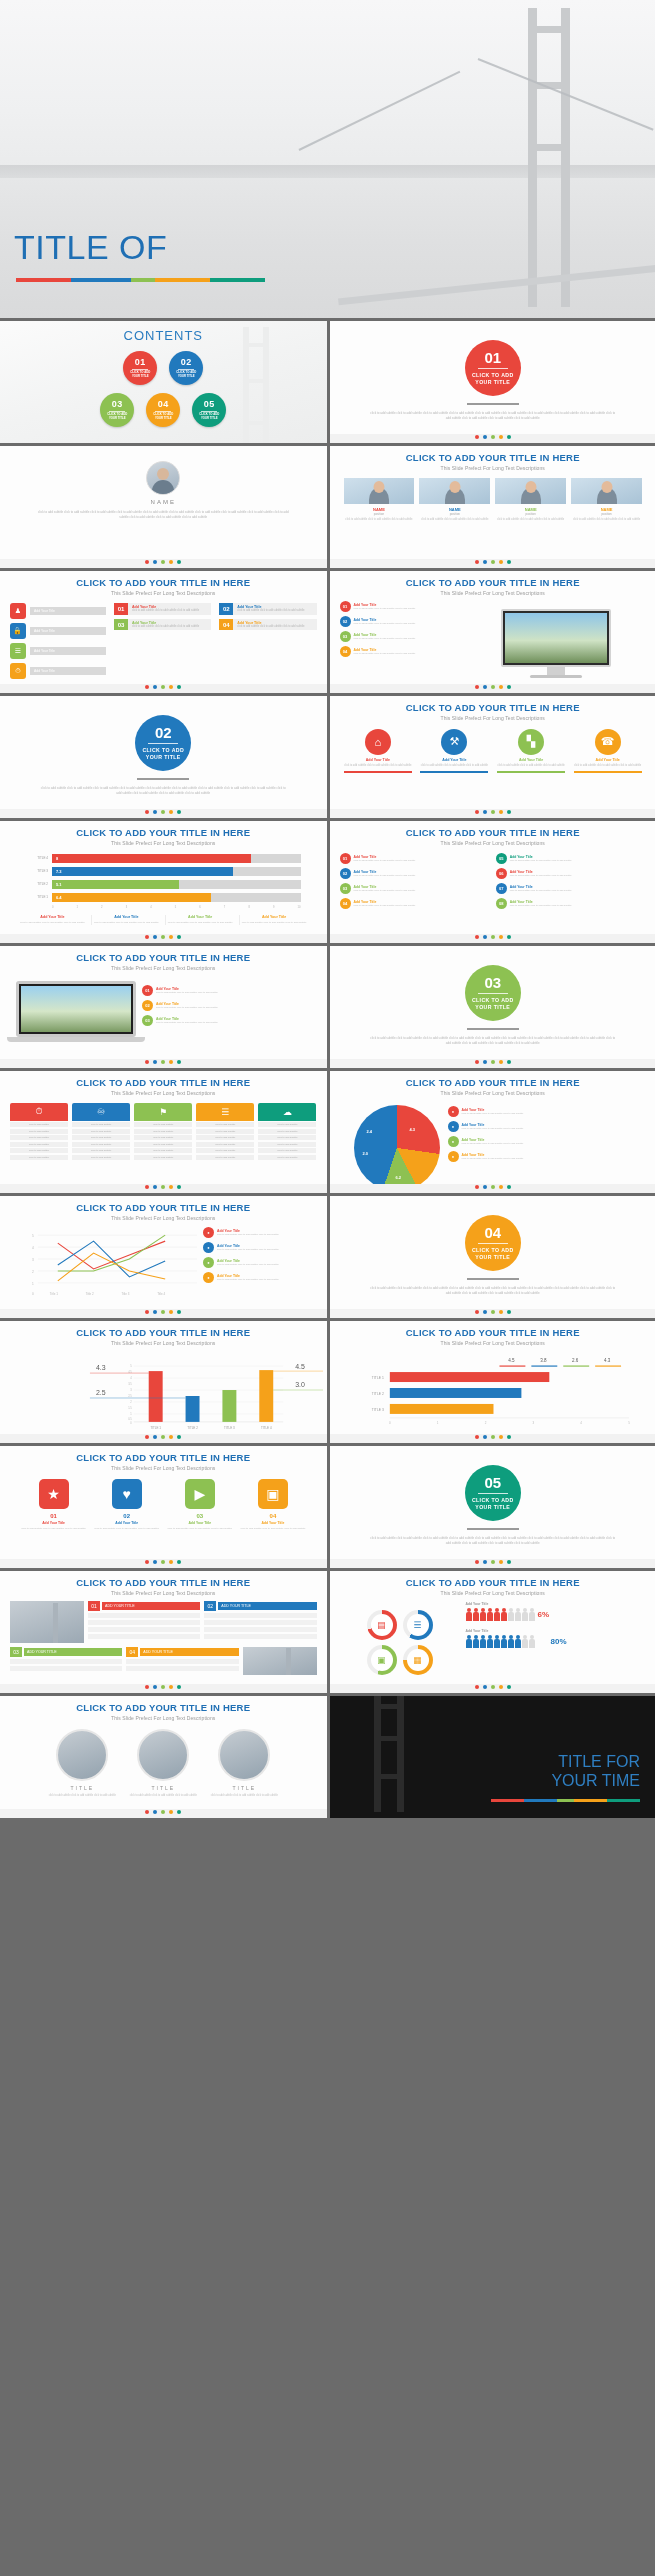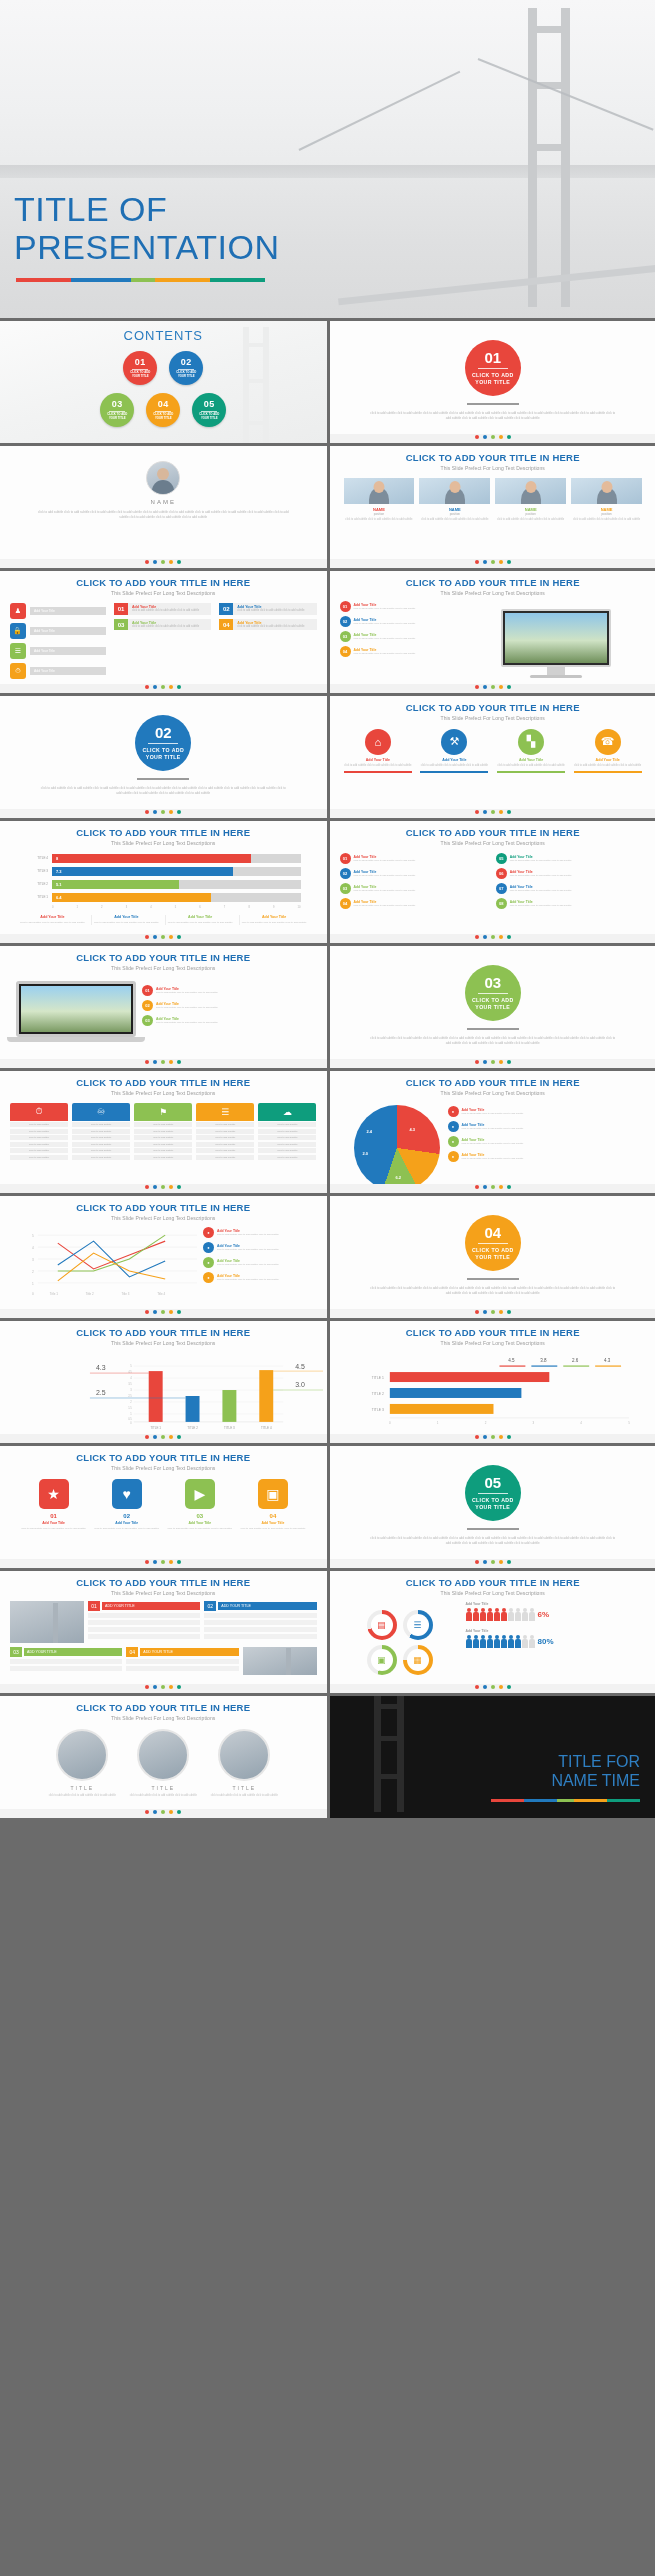--- a/index.html
+++ b/index.html
@@ -279,21 +279,21 @@
       <div class="cross" style="top:18px"></div>
       <div class="cross" style="top:74px"></div>
       <div class="cross" style="top:136px"></div>
     </div>
     <div class="cable" style="left:299px;top:149px;width:179px;transform:rotate(-26deg)"></div>
     <div class="cable" style="left:478px;top:58px;width:189px;transform:rotate(22deg)"></div>
     <div class="deck-road"></div>
 
     <div class="cover-title">
       <h1><span>TITLE OF</span><br>
-          <span>PRESENTATION</span></h1>
+          </h1>
     </div>
     <div class="cover-rule">
       <span style="flex:1.1;background:#e8463c"></span>
       <span style="flex:1.2;background:#2179bd"></span>
       <span style="flex:.5;background:#8dc152"></span>
       <span style="flex:1.1;background:#f5a11a"></span>
       <span style="flex:1.1;background:#0e9d7d"></span>
     </div>
   </div>
 
@@ -1346,21 +1346,21 @@
                   <div class="person">
                       <div class="hd2" style="background:#dcdcdc"></div>
                       <div class="bdy" style="background:#dcdcdc"></div>
                     </div>
                 </div>
                 <div class="pct" style="color:#e8463c">6%</div>
               </div>
             </div>
             <div style="margin-top:8px">
               <div style="font-size:3.4px;font-weight:bold;color:#999">Add Your Title</div>
-              <div style="display:flex;align-items:center;gap:3px;margin-top:2px">
+              <div style="display:flex;align-items:center;gap:16px;margin-top:2px">
                 <div class="people">
                   <div class="person">
                       <div class="hd2" style="background:#2179bd"></div>
                       <div class="bdy" style="background:#2179bd"></div>
                     </div>
                   <div class="person">
                       <div class="hd2" style="background:#2179bd"></div>
                       <div class="bdy" style="background:#2179bd"></div>
                     </div>
                   <div class="person">
@@ -1449,21 +1449,21 @@
     <div class="slide thanks">
       <div class="tw2">
         <i class="l"></i>
           <i class="r"></i>
         <b style="top:12px"></b>
           <b style="top:44px"></b>
           <b style="top:82px"></b>
       </div>
       <h2>
         <span>TITLE FOR</span><br>
-        <span>NAME TIME</span>
+        <span>YOUR TIME</span>
       </h2>
       <div class="rule">
         <span style="flex:1;background:#e8463c"></span>
         <span style="flex:1;background:#2179bd"></span>
         <span style="flex:.5;background:#8dc152"></span>
         <span style="flex:1;background:#f5a11a"></span>
         <span style="flex:1;background:#0e9d7d"></span>
       </div>
     </div>
   </div>

